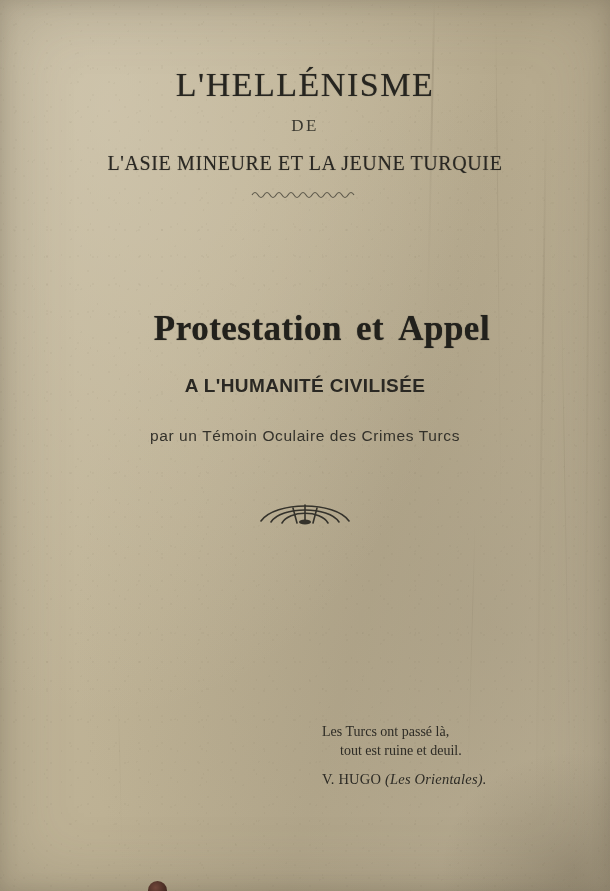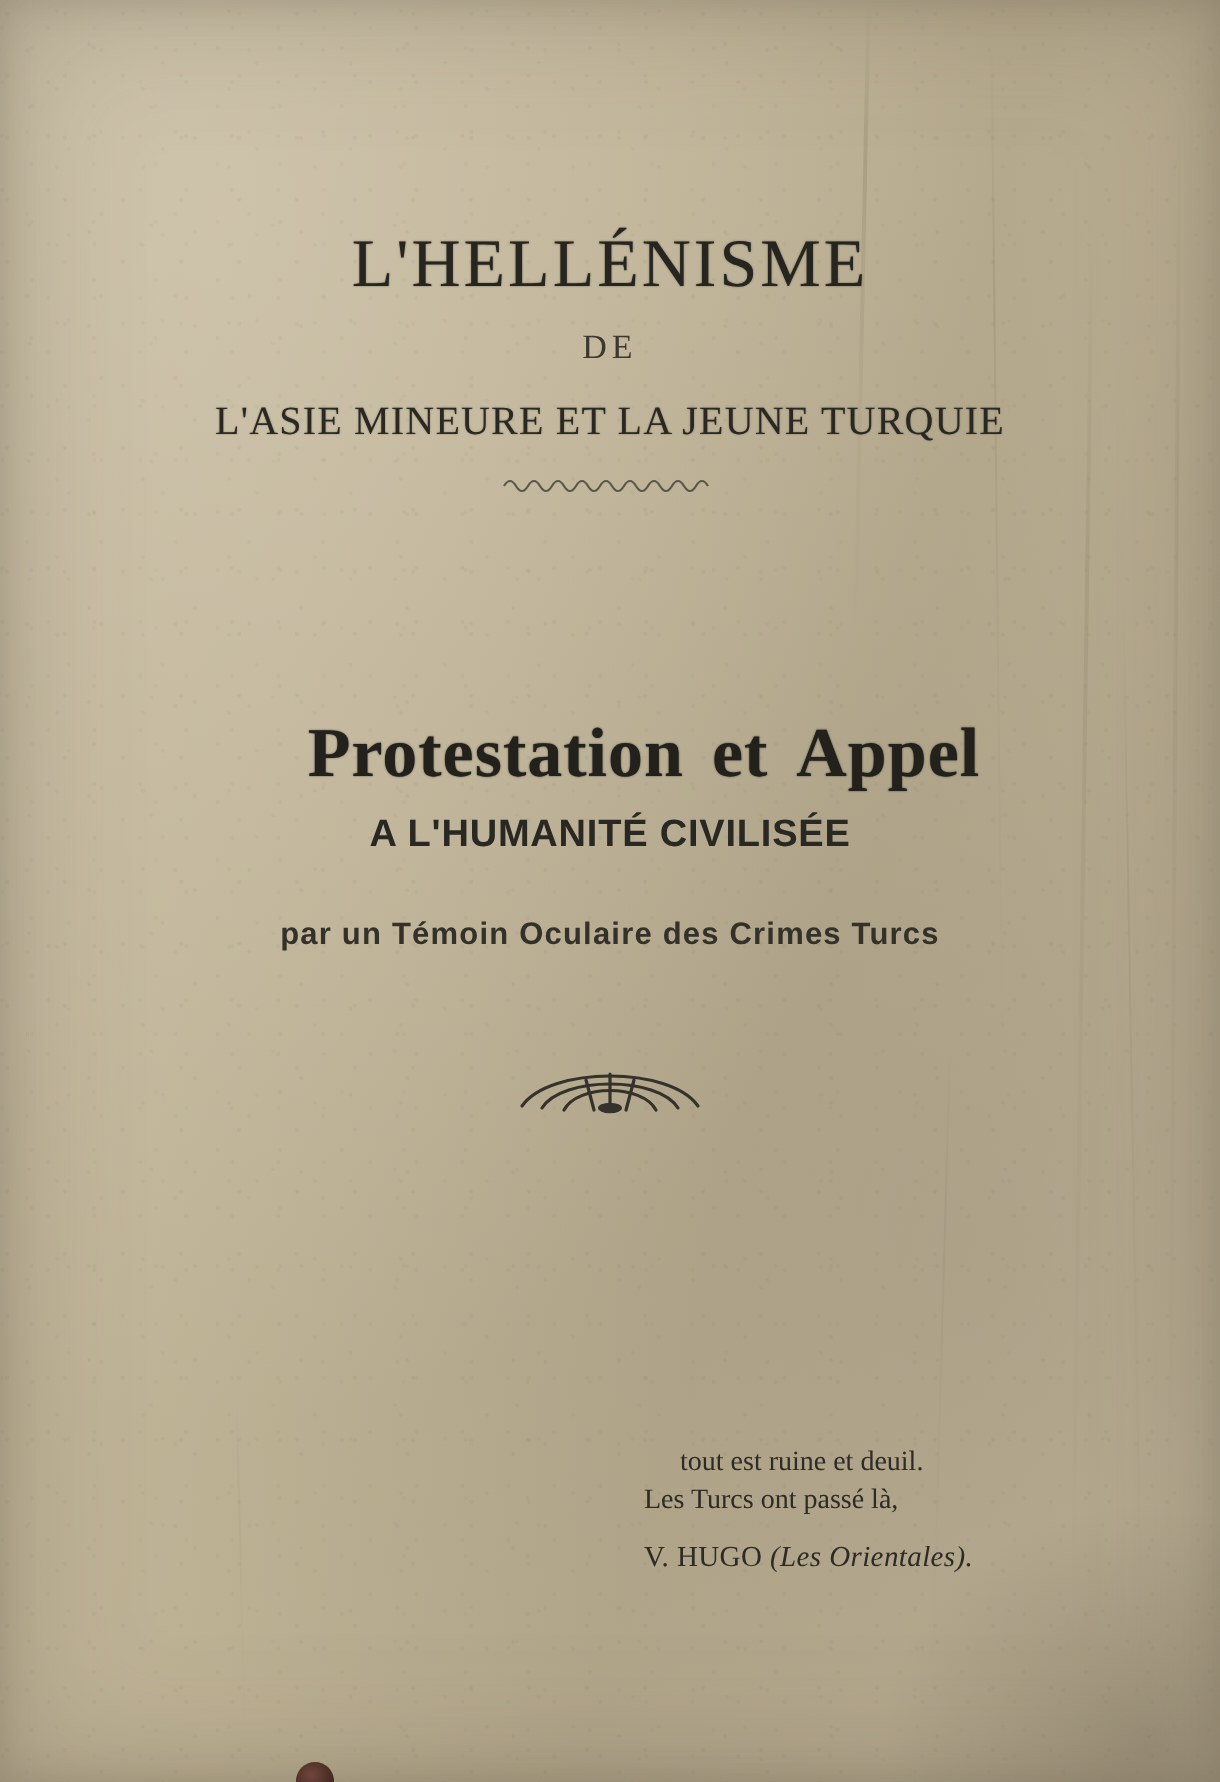--- a/index.html
+++ b/index.html
@@ -65,21 +65,21 @@
     position: relative;
     z-index: 3;
     width: 100%;
     height: 100%;
     color: #2b2a25;
     text-align: center;
   }
 
   .title-main {
     margin: 0;
-    padding-top: 114px;
+    padding-top: 66px;
     font-size: 34px;
     letter-spacing: 1.5px;
     font-weight: 400;
     color: #262520;
     font-family: "Liberation Serif", serif;
     text-shadow: 0 0 1px rgba(40,38,32,0.55);
   }
   .title-de {
     margin: 12px 0 0 0;
     font-size: 17px;
@@ -109,34 +109,34 @@
     font-size: 35px;
     font-weight: 700;
     letter-spacing: 0.5px;
     color: #22211c;
     font-family: "Liberation Serif", serif;
     text-shadow: 0 0 1px rgba(30,28,24,0.7);
     padding-left: 34px;
   }
   .headline span { padding: 0 7px; }
   .headline-sub {
-    margin: 10px 0 0 0;
+    margin: 26px 0 0 0;
     font-size: 19px;
     letter-spacing: 0.4px;
     color: #2a2823;
     font-family: "Liberation Sans", sans-serif;
     font-weight: 600;
   }
   .byline {
     margin: 30px 0 0 0;
     font-size: 15.5px;
     letter-spacing: 0.6px;
     color: #33312a;
     font-family: "Liberation Sans", sans-serif;
-    font-weight: 700;
+    font-weight: 400;
   }
 
   .ornament {
     margin: 54px auto 0 auto;
     width: 108px;
     height: 26px;
     color: #34322b;
   }
   .ornament svg { display:block; width:100%; height:100%; }
 
@@ -215,21 +215,21 @@
           <path d="M31 24 C 38 11, 70 11, 77 24"></path>
           <path d="M54 6 L54 24"></path>
           <path d="M42 9 L46 24"></path>
           <path d="M66 9 L62 24"></path>
         </g>
         <ellipse cx="54" cy="23" rx="6" ry="2.6" fill="currentColor"></ellipse>
       </svg>
     </div>
 
     <div class="epigraph">
+      <div class="epi-line">Les Turcs ont passé là,</div>
       <div class="epi-line indent">tout est ruine et deuil.</div>
-      <div class="epi-line">Les Turcs ont passé là,</div>
       <div class="epi-attr"><span>V. HUGO </span><span class="work">(Les Orientales).</span></div>
     </div>
 
   </div>
 
   <div class="staple"></div>
 </div>
 
 </body></html>

